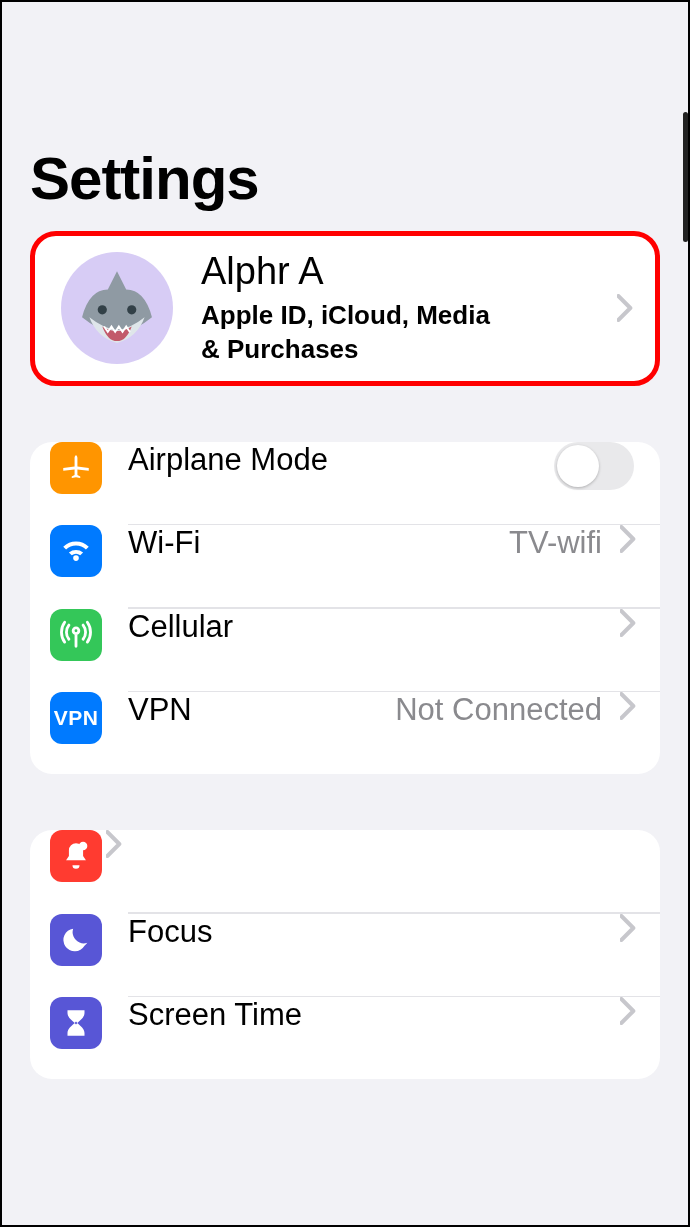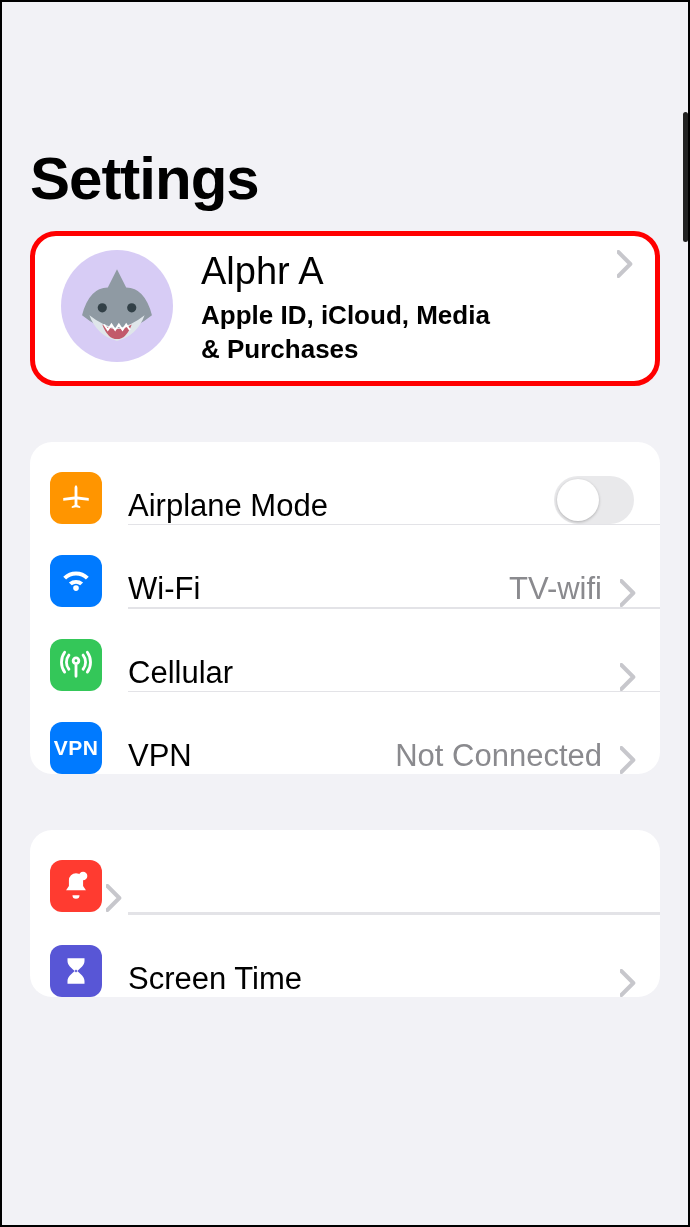--- a/index.html
+++ b/index.html
@@ -36,21 +36,21 @@
     }
     .card {
       background: #fff;
       border-radius: 22px;
     }
     .account-card {
       border: 5px solid #ff0000;
       border-radius: 26px;
       padding: 14px 22px 14px 26px;
       display: flex;
-      align-items: flex-start;
+      align-items: center;
     }
     .avatar {
       width: 112px;
       height: 112px;
       border-radius: 50%;
       background: #d7ccf5;
       display: flex;
       align-items: center;
       justify-content: center;
       flex: 0 0 auto;
@@ -79,21 +79,21 @@
       flex: 0 0 auto;
     }
     .chev svg { width: 16px; height: 28px; display:block; }
     .group {
       background:#fff;
       border-radius: 22px;
       margin-top: 56px;
     }
     .row {
       display: flex;
-      align-items: flex-end;
+      align-items: flex-start;
       padding: 0 20px 0 20px;
       min-height: 82px;
     }
     .row .iconbox {
       width: 52px;
       height: 52px;
       border-radius: 12px;
       display: flex;
       align-items: center;
       justify-content: center;
@@ -260,27 +260,40 @@
         </span>
     </div>
     <div class="sep-wrap">
         <div class="sep"></div>
       </div>
 
     <div class="sep-wrap">
         <div class="sep"></div>
       </div>
 
-    <div class="sep-wrap">
-        <div class="sep"></div>
-      </div>
-
     <div class="row">
       <div class="iconbox bg-indigo">
         <svg viewBox="0 0 24 24">
+            <path d="M20 14A8 8 0 0110 4a8 8 0 108 12 8 8 0 002-2z"></path>
+          </svg>
+      </div>
+      <div class="label">Focus</div>
+      <span class="chev">
+          <svg viewBox="0 0 12 20">
+            <path d="M1 1 L10 10 L1 19" stroke="#c7c7cc" stroke-width="3" fill="none" stroke-linecap="round" stroke-linejoin="round"></path>
+          </svg>
+        </span>
+    </div>
+    <div class="sep-wrap">
+        <div class="sep"></div>
+      </div>
+
+    <div class="row">
+      <div class="iconbox bg-indigo">
+        <svg viewBox="0 0 24 24">
             <path d="M6 3h12v2c0 3-3 5-4.5 6.5L12 13l-1.5-1.5C9 10 6 8 6 5V3zm0 18h12v-2c0-3-3-5-4.5-6.5L12 11l-1.5 1.5C9 14 6 16 6 19v2z"></path>
           </svg>
       </div>
       <div class="label">Screen Time</div>
       <span class="chev">
           <svg viewBox="0 0 12 20">
             <path d="M1 1 L10 10 L1 19" stroke="#c7c7cc" stroke-width="3" fill="none" stroke-linecap="round" stroke-linejoin="round"></path>
           </svg>
         </span>
     </div>

